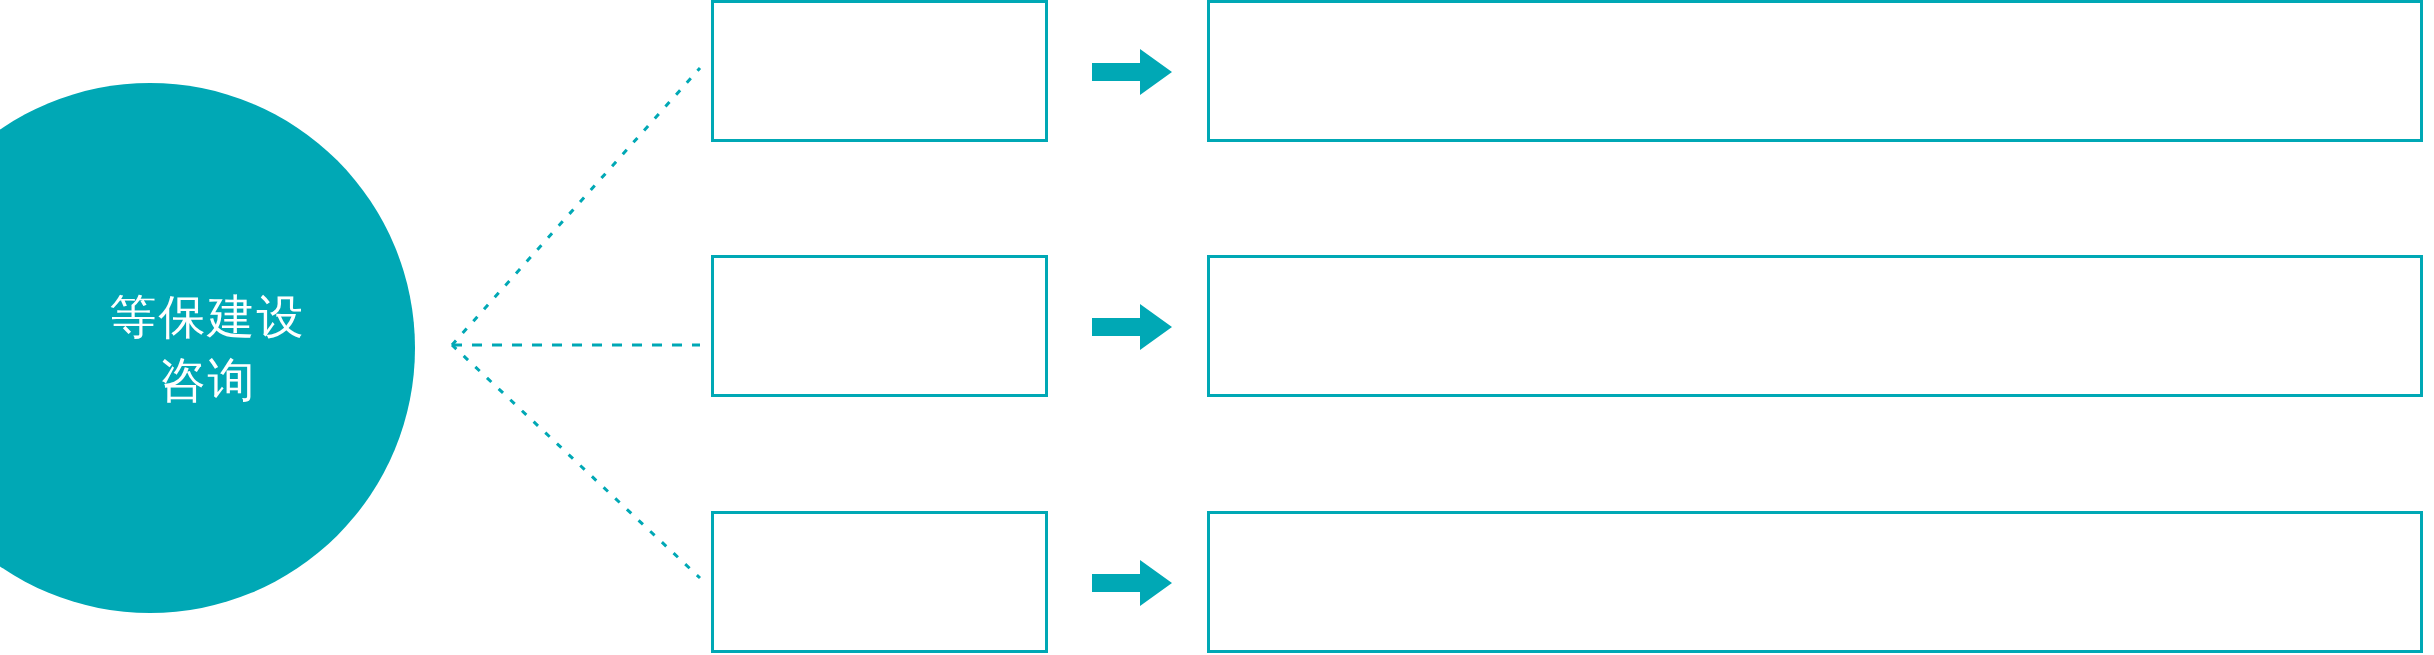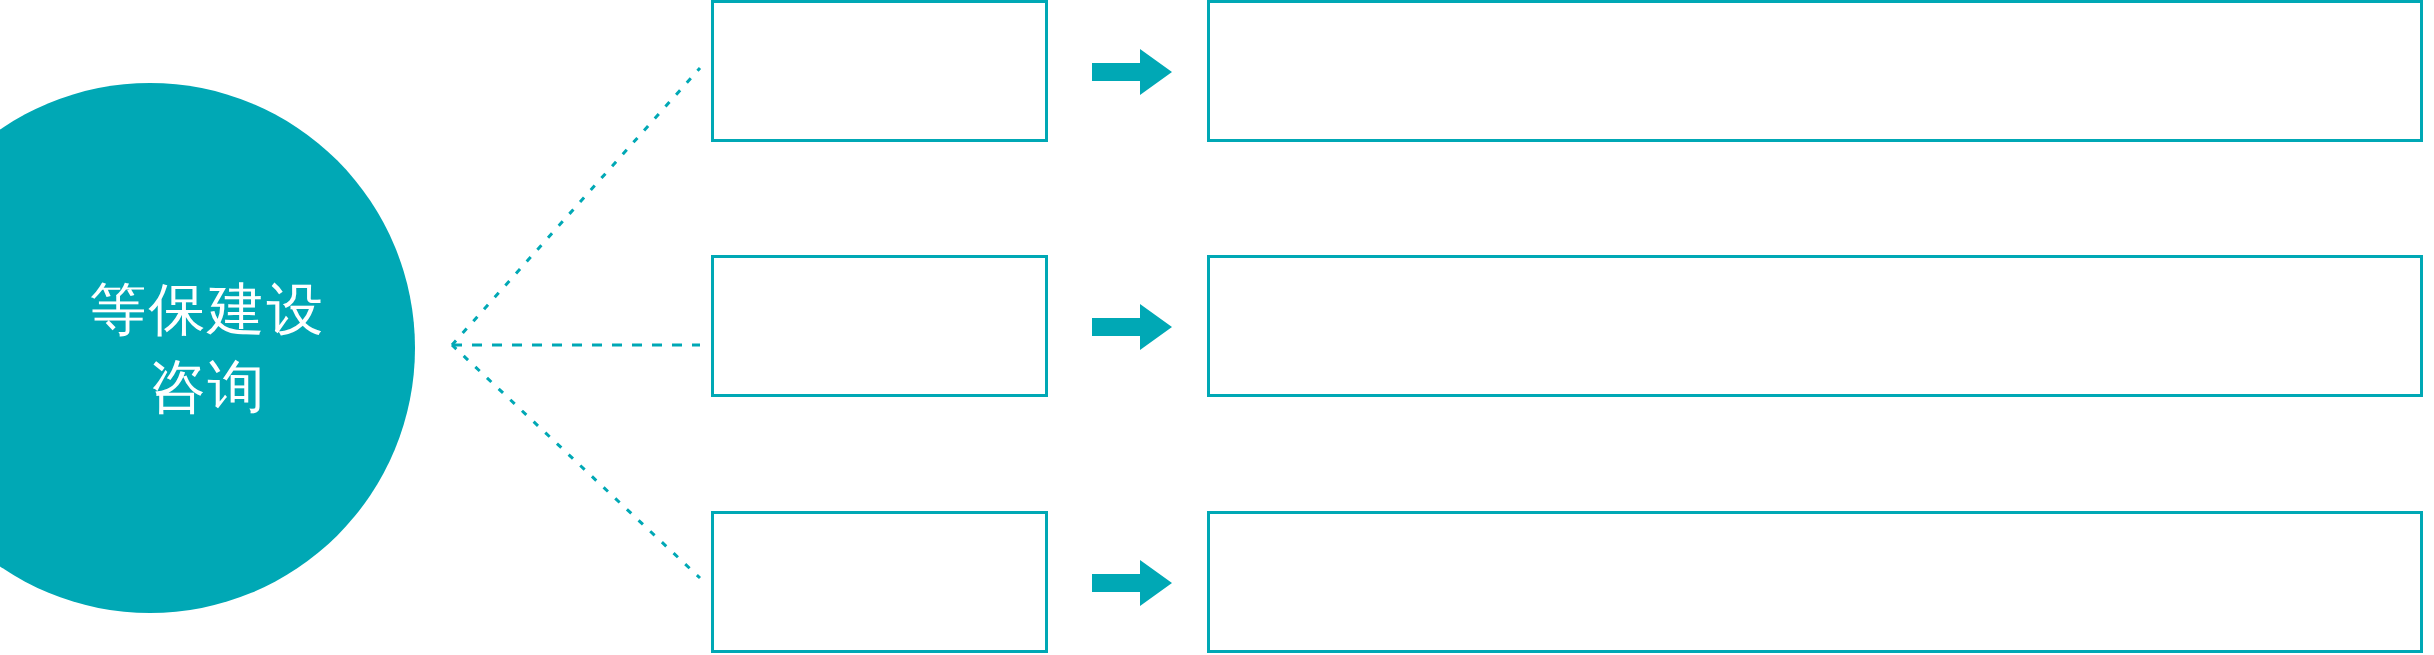--- a/index.html
+++ b/index.html
@@ -30,21 +30,21 @@
     background: #00A8B5;
     display: flex;
     flex-direction: column;
     align-items: center;
     justify-content: center;
     box-sizing: border-box;
     padding-left: 115px;
   }
   .hub-label {
     color: #ffffff;
-    font-size: 57px;
+    font-size: 47px;
     line-height: 1.35;
     letter-spacing: 2px;
     text-align: center;
     white-space: nowrap;
     font-weight: 400;
   }
 
   
   .connector-svg {
     position: absolute;

